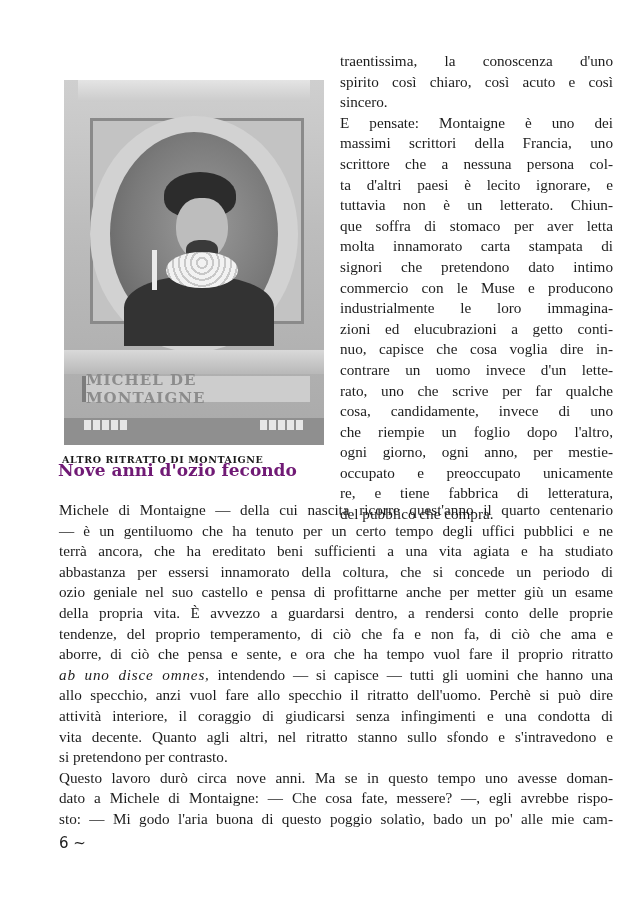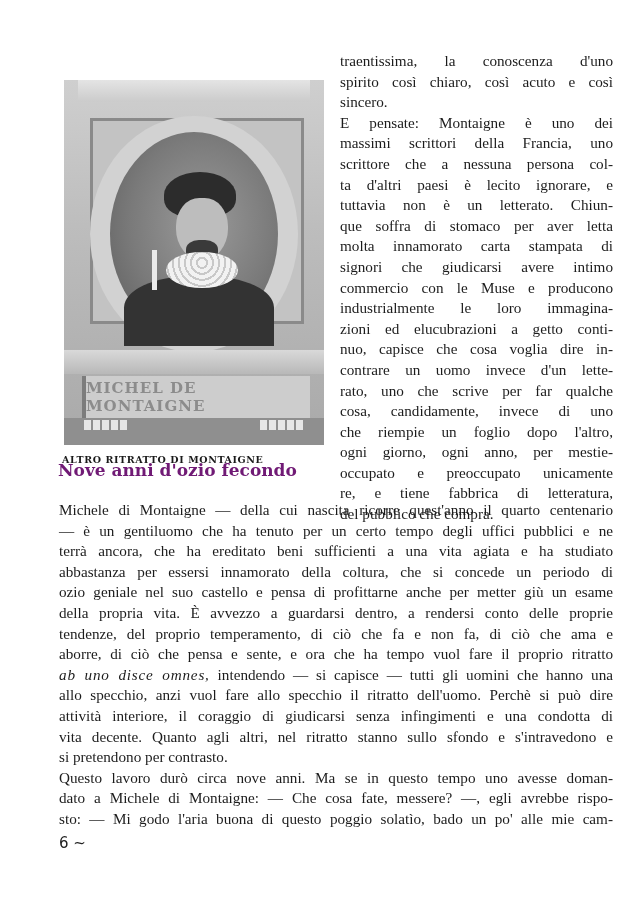--- a/index.html
+++ b/index.html
@@ -62,21 +62,21 @@
     background: #333;
   }
   .portrait .candle {
     position: absolute; left: 88px; top: 170px; width: 5px; height: 40px; background: #eaeaea;
   }
   .portrait .ledge {
     position: absolute; left: 0; top: 270px; width: 260px; height: 24px;
     background: linear-gradient(180deg, #d9d9d9, #b8b8b8);
   }
   .portrait .plaque {
-    position: absolute; left: 18px; top: 296px; width: 224px; height: 42px;
+    position: absolute; left: 18px; top: 296px; width: 224px; height: 26px;
     background: #cdcdcd; border-left: 4px solid #7c7c7c;
     display: flex; align-items: center; justify-content: center;
   }
   .portrait .plaque-text {
     font-family: "DejaVu Serif", serif; font-size: 15px; letter-spacing: 1px; color: #8c8c8c; font-weight: bold;
   }
   .portrait .base {
     position: absolute; left: 0; top: 338px; width: 260px; height: 27px; background: #8f8f8f;
   }
   .portrait .teeth-l, .portrait .teeth-r {
@@ -143,21 +143,21 @@
       <span class="line">traentissima, la conoscenza d'uno</span>
       <span class="line">spirito così chiaro, così acuto e così</span>
       <span class="line last">sincero.</span>
       <span class="line">E pensate: Montaigne è uno dei</span>
       <span class="line">massimi scrittori della Francia, uno</span>
       <span class="line">scrittore che a nessuna persona col-</span>
       <span class="line">ta d'altri paesi è lecito ignorare, e</span>
       <span class="line">tuttavia non è un letterato. Chiun-</span>
       <span class="line">que soffra di stomaco per aver letta</span>
       <span class="line">molta innamorato carta stampata di</span>
-      <span class="line">signori che giudicarsi avere intimo</span>
+      <span class="line">signori che pretendono dato intimo</span>
       <span class="line">commercio con le Muse e producono</span>
       <span class="line">industrialmente le loro immagina-</span>
       <span class="line">zioni ed elucubrazioni a getto conti-</span>
       <span class="line">nuo, capisce che cosa voglia dire in-</span>
       <span class="line">contrare un uomo invece d'un lette-</span>
       <span class="line">rato, uno che scrive per far qualche</span>
       <span class="line">cosa, candidamente, invece di uno</span>
       <span class="line">che riempie un foglio dopo l'altro,</span>
       <span class="line">ogni giorno, ogni anno, per mestie-</span>
       <span class="line">occupato e preoccupato unicamente</span>

